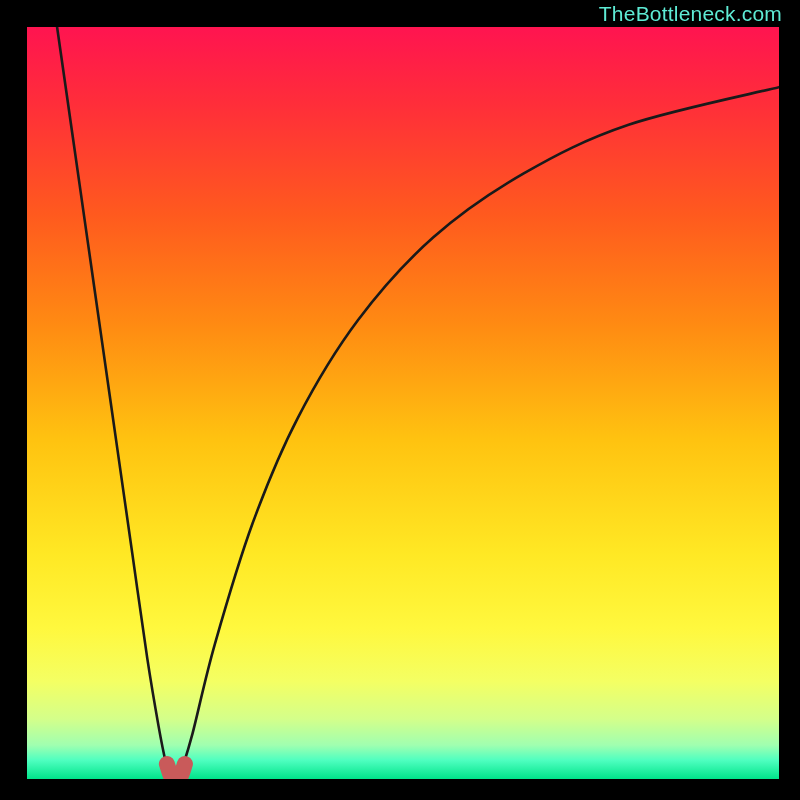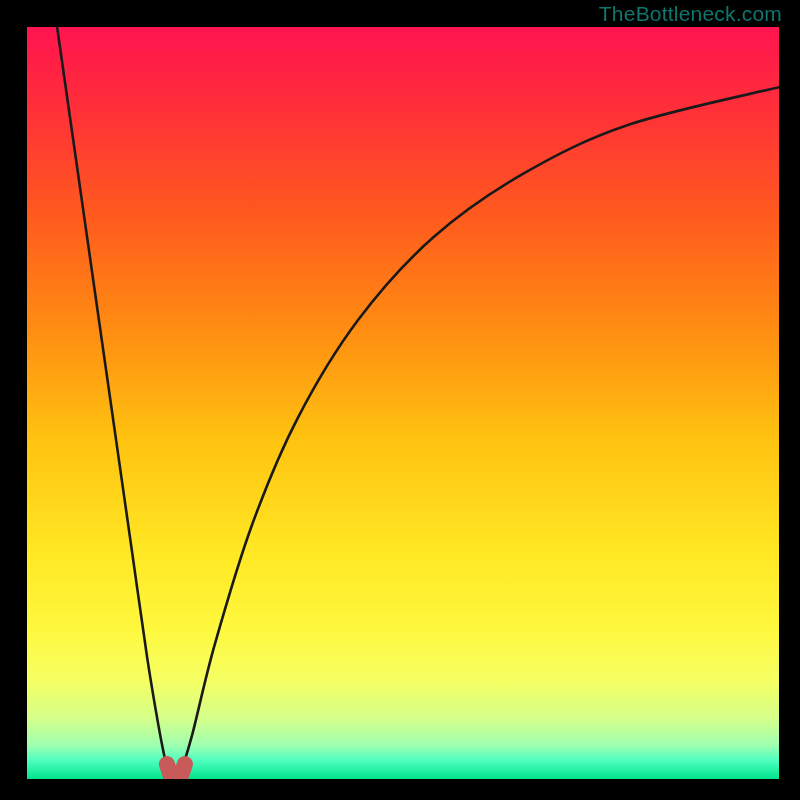--- a/index.html
+++ b/index.html
@@ -19,21 +19,21 @@
     background: #000;
   }
   .plot {
     position: absolute;
     background: #fff;
   }
   .watermark {
     position: absolute;
     top: 2px;
     right: 18px;
-    color: #0f766e;
+    color: #5eead4;
     font-size: 21px;
     font-weight: 400;
     letter-spacing: 0.2px;
   }
   svg { display: block; }
 </style>
 </head>
 <body>
 
 <div class="frame">

